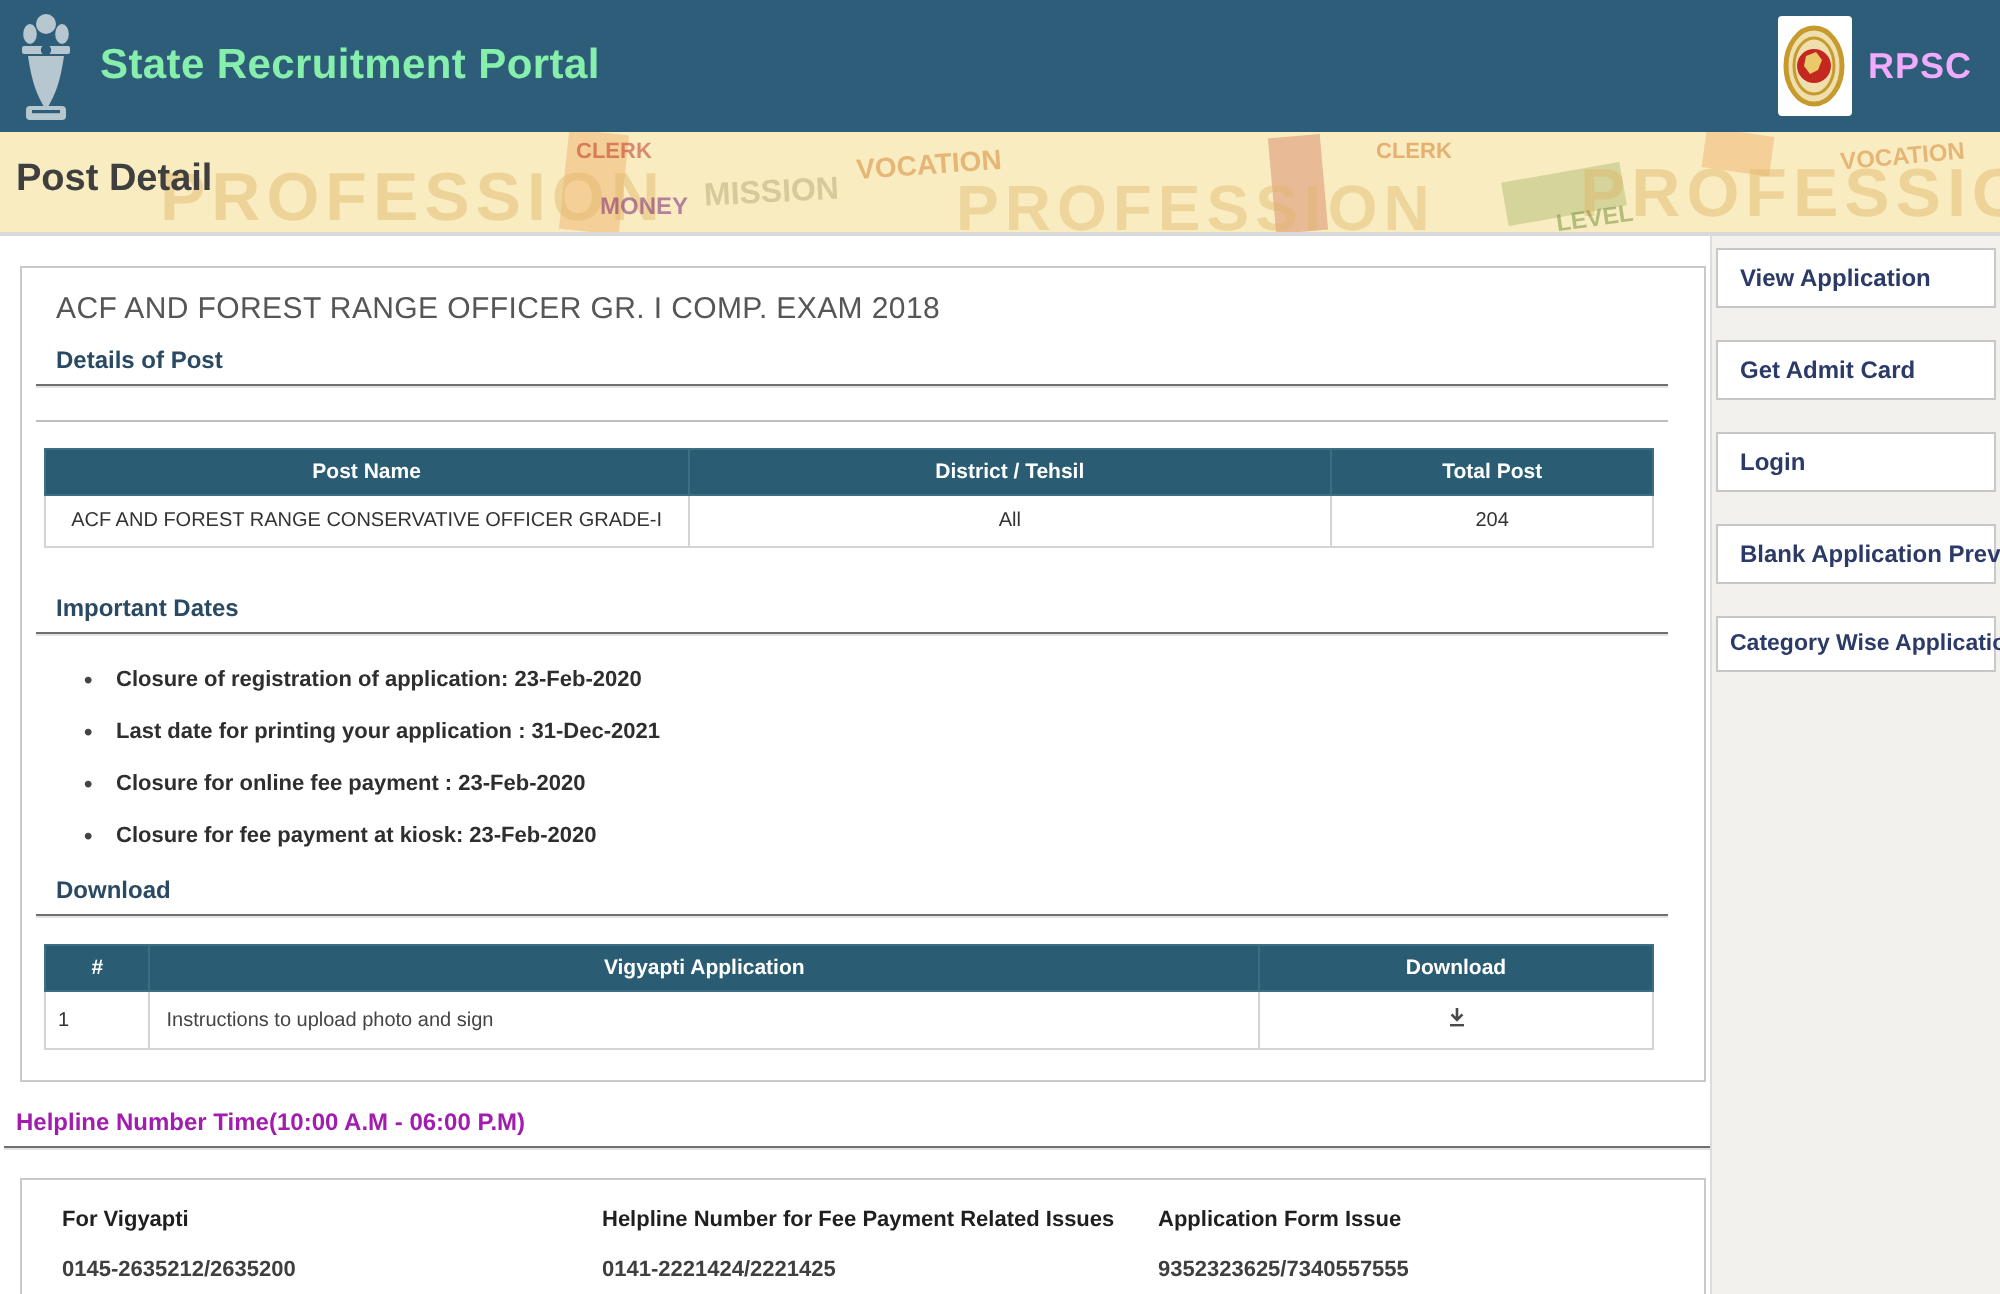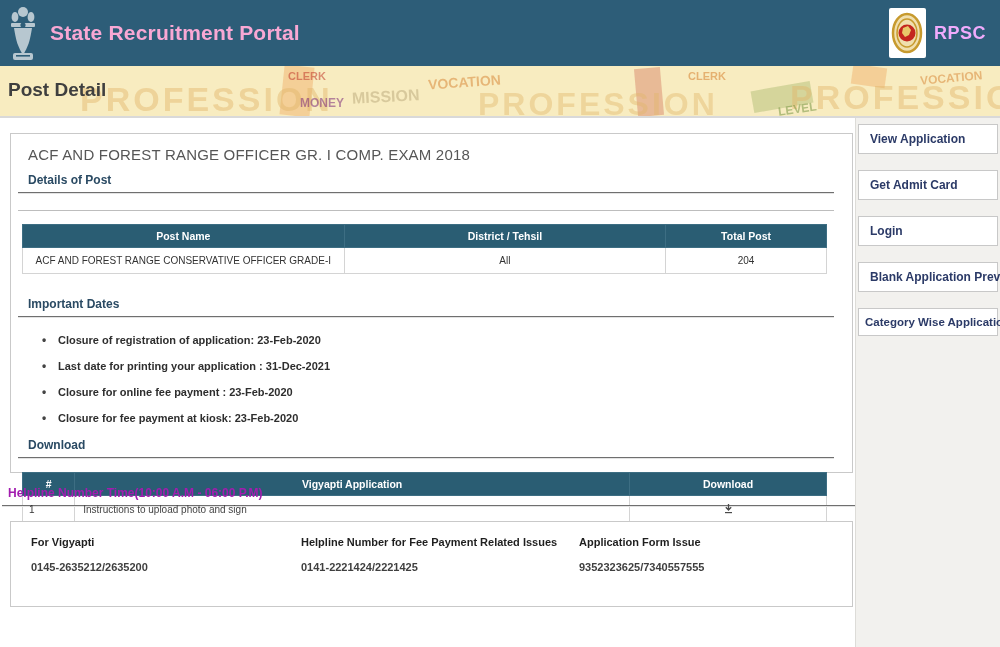--- a/index.html
+++ b/index.html
@@ -3,21 +3,21 @@
 <meta charset="utf-8">
 <style>
   * { margin:0; padding:0; box-sizing:border-box; }
   html,body { width:1000px; height:647px; overflow:hidden; background:#fff;
               font-family:"Liberation Sans", sans-serif; }
 
   
   .header { height:66px; background:#2d5d78; display:flex; align-items:center;
             padding:0 14px 0 10px; position:relative; }
   .emblem { width:26px; height:56px; margin-right:14px; }
-  .header-title { color:#f9a8d4; font-size:21px; font-weight:600; letter-spacing:.2px; }
+  .header-title { color:#86efac; font-size:21px; font-weight:600; letter-spacing:.2px; }
   .header-right { margin-left:auto; display:flex; align-items:center; gap:8px; }
   .rpsc-box { width:37px; height:50px; background:#fff; border-radius:2px;
               display:flex; align-items:center; justify-content:center; }
   .rpsc-text { color:#f0abfc; font-size:18px; font-weight:700; letter-spacing:.5px; }
 
   
   .banner { height:52px; background:#f8ecc0; position:relative; overflow:hidden;
             border-bottom:2px solid #d9d9d9; }
   .banner .page-title { position:absolute; left:8px; top:13px; font-size:19px;
             font-weight:600; color:#3f3f3f; z-index:5; }
@@ -39,21 +39,21 @@
   .p2 { left:752px; top:20px; width:60px; height:22px; background:#7a9c3e; transform:rotate(-10deg); }
   .p3 { left:852px; top:0; width:34px; height:20px; background:#e8862f; transform:rotate(8deg); }
 
   
   .content { display:flex; height:529px; background:#fff; }
   .left-col { width:855px; }
   .sidebar { flex:1; background:#f2f1ee; border-left:1px solid #dddcd8;
              padding:6px 3px 0 2px; }
 
   
-  .panel { margin:15px 0 0 10px; width:843px; height:340px; background:#fff;
+  .panel { margin:15px 0 0 10px; width:843px; height:408px; background:#fff;
            border:1px solid #c9c9c9; padding:10px 18px 0 7px; }
   .exam-title { font-size:15px; color:#565656; margin:2px 0 10px 10px; letter-spacing:.2px; }
   .section-heading { font-size:12px; font-weight:700; color:#2a4a63; margin-left:10px; }
   .hr-thick { border:none; height:2px; background:#6f6f6f; border-bottom:1px solid #e3e3e3;
               margin:5px 0 0 0; }
   .hr-thin  { border:none; height:1px; background:#bdbdbd; margin:16px 0 0 0; }
 
   table { border-collapse:collapse; width:calc(100% - 11px); margin:13px 0 0 4px; }
   th { background:#2a5d73; color:#fff; font-size:10.5px; font-weight:700;
        padding:5px 4px; border:1px solid #3d6e83; }

